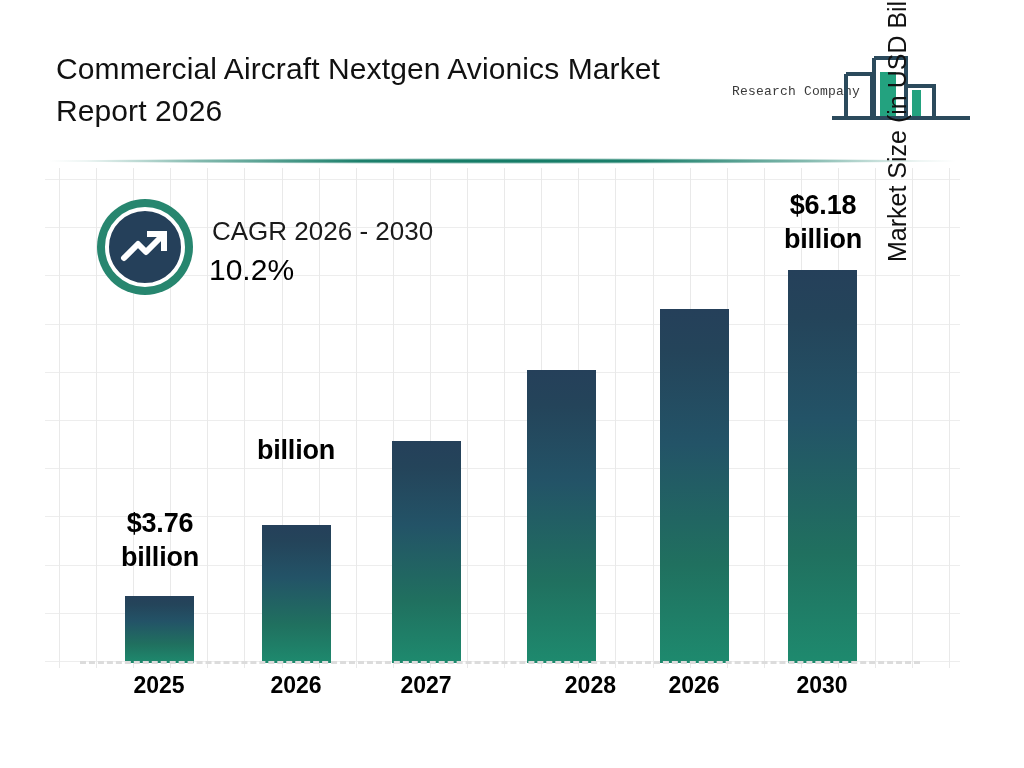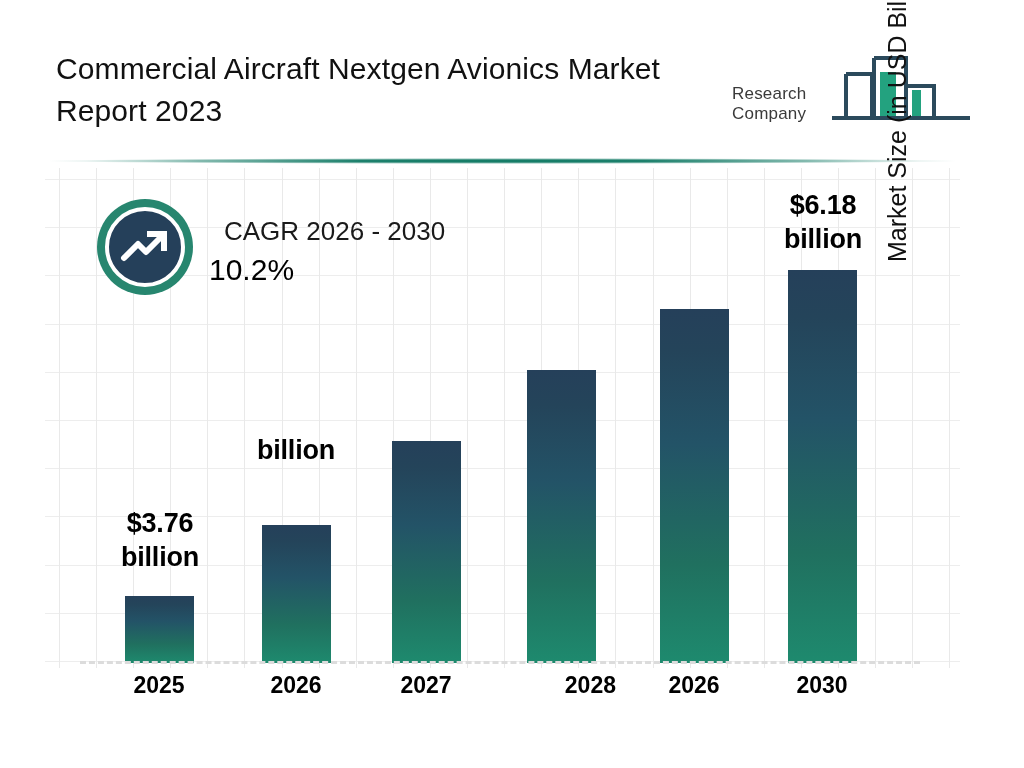--- a/index.html
+++ b/index.html
@@ -19,22 +19,22 @@
     letter-spacing: 0.1px;
   }
   #logo { position: absolute; left: 722px; top: 36px; width: 250px; height: 90px; }
   #logo-text-1 {
     position: absolute; left: 8px; top: 18px; width: 150px;
     font-size: 23px; color: #2b2b2b; font-weight: 400; letter-spacing: 0.4px;
     font-family: "DejaVu Sans", sans-serif;
   }
   #logo-text-2 {
     position: absolute; left: 10px; top: 48px; width: 150px;
-    font-size: 17px; color: #3a3a3a; font-weight: 400; letter-spacing: 0.2px;
-    font-family: Liberation Sans, sans-serif;
+    font-size: 13px; color: #3a3a3a; font-weight: 400; letter-spacing: 0.2px;
+    font-family: Liberation Mono, monospace;
   }
   #logo-mark { position: absolute; left: 108px; top: 0px; width: 142px; height: 88px; }
 
   
   #divider {
     position: absolute; left: 45px; top: 158px; width: 915px; height: 6px;
     background: radial-gradient(ellipse 460px 3px at 50% 50%,
        #0f7a63 0%, #1d806c 35%, rgba(29,128,108,0.55) 68%, rgba(29,128,108,0.08) 92%, rgba(255,255,255,0) 100%);
   }
 
@@ -69,21 +69,21 @@
     position: absolute; left: 0px; top: 0px; width: 96px; height: 96px;
     border-radius: 50%; background: #27866f;
     display: flex; align-items: center; justify-content: center;
   }
   #cagr-inner {
     width: 80px; height: 80px; border-radius: 50%;
     background: #25405a; border: 4px solid #ffffff;
     display: flex; align-items: center; justify-content: center;
   }
   #cagr-label {
-    position: absolute; left: 120px; top: 17px;
+    position: absolute; left: 108px; top: 17px;
     font-size: 26px; color: #1a1a1a; font-weight: 400; white-space: nowrap; padding-left: 7px;
   }
   #cagr-value {
     position: absolute; left: 112px; top: 54px;
     font-size: 30px; color: #000000; font-weight: normal; white-space: nowrap;
   }
 
   
   #ylabel {
     position: absolute; left: 883px; top: 262px;
@@ -97,21 +97,21 @@
     position: absolute; top: 0; width: 110px; text-align: center;
     font-size: 23px; font-weight: bold; color: #000000;
   }
 </style>
 </head>
 <body>
 
 <div id="page">
 
   <div id="header">
-    <div id="title">Commercial Aircraft Nextgen Avionics Market Report 2023</div>
+    <div id="title">Commercial Aircraft Nextgen Avionics Market Report 2026</div>
 
     <div id="logo">
       <div id="logo-text-2">Research Company</div>
       <svg id="logo-mark" viewBox="0 0 142 88" xmlns="http://www.w3.org/2000/svg">
 
         <path d="M44 22 L76 22 L76 82" fill="none" stroke="#2b4a5c" stroke-width="4"></path>
         <path d="M44 22 L44 82" fill="none" stroke="#2b4a5c" stroke-width="4"></path>
 
         <path d="M16 38 L42 38 L42 82" fill="none" stroke="#2b4a5c" stroke-width="4"></path>
         <path d="M16 38 L16 82" fill="none" stroke="#2b4a5c" stroke-width="4"></path>

